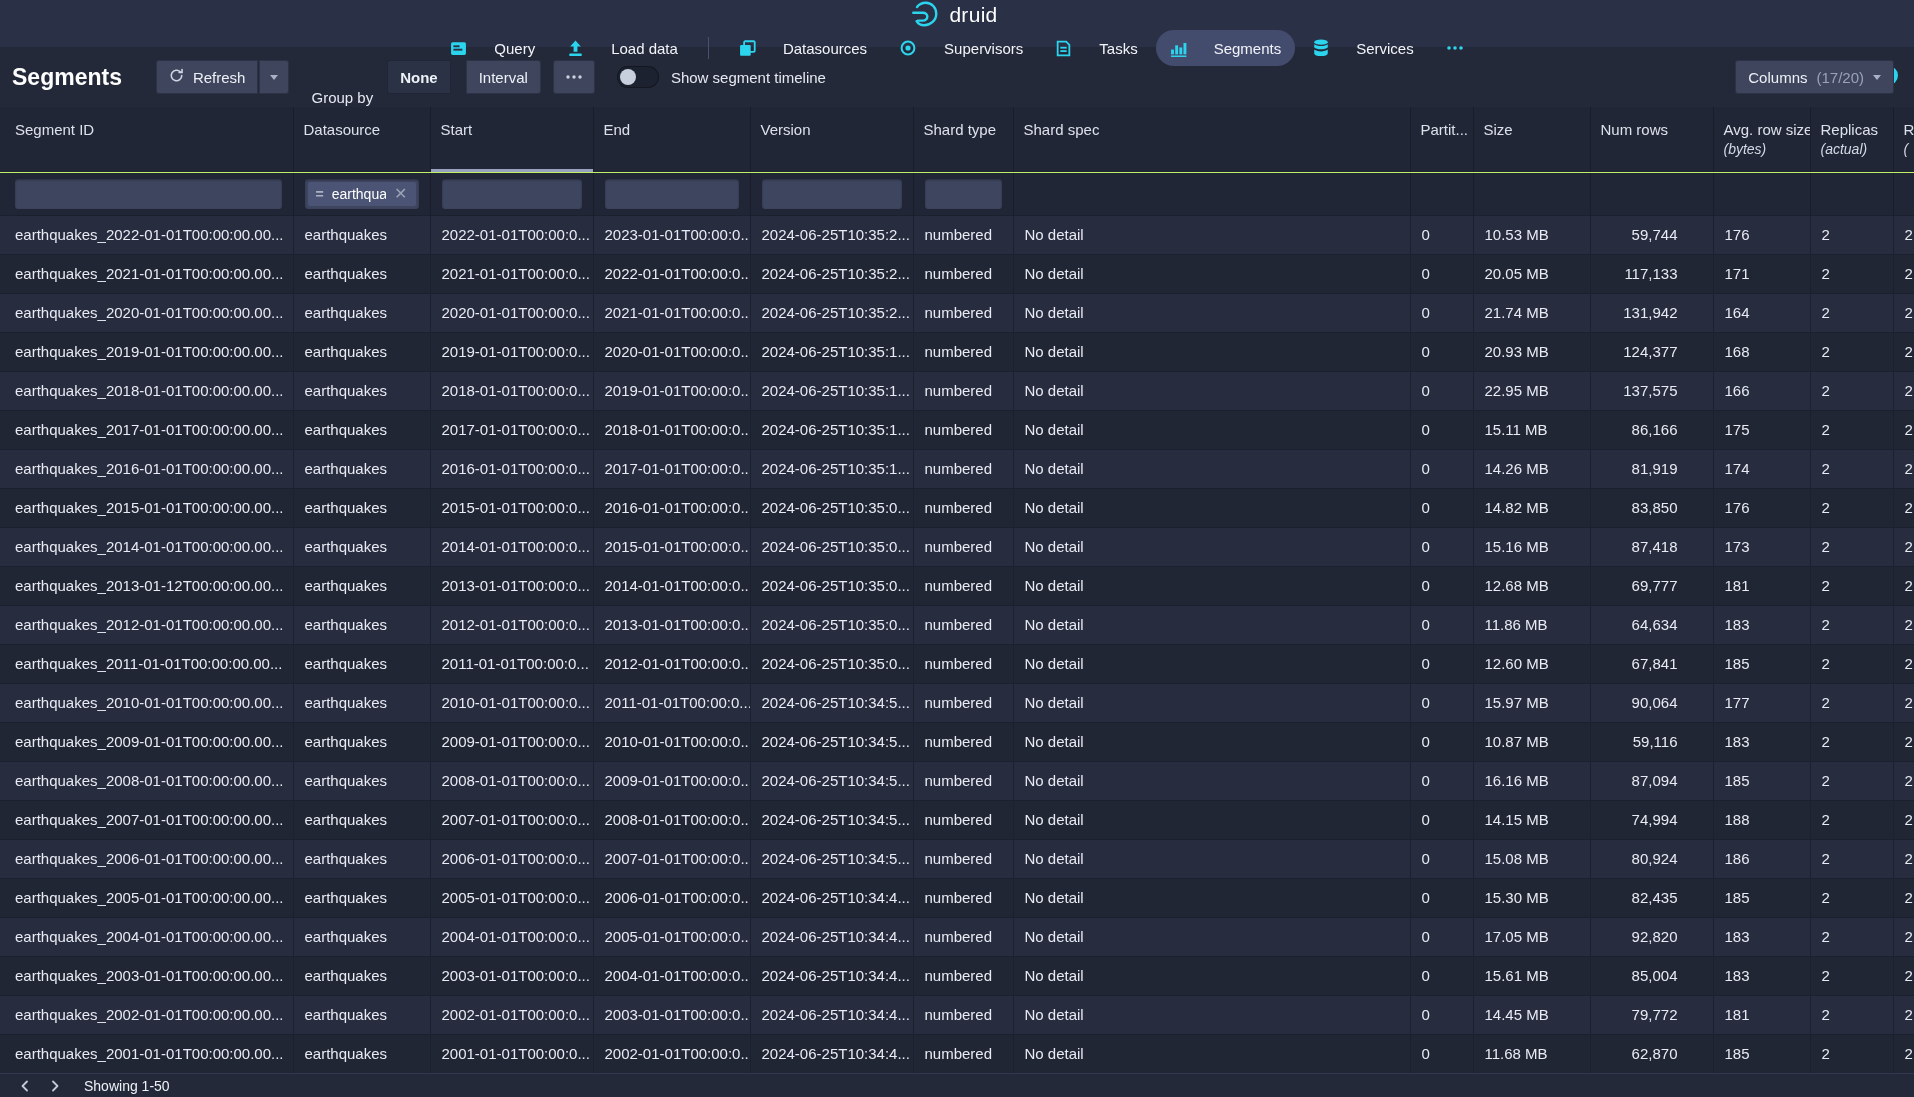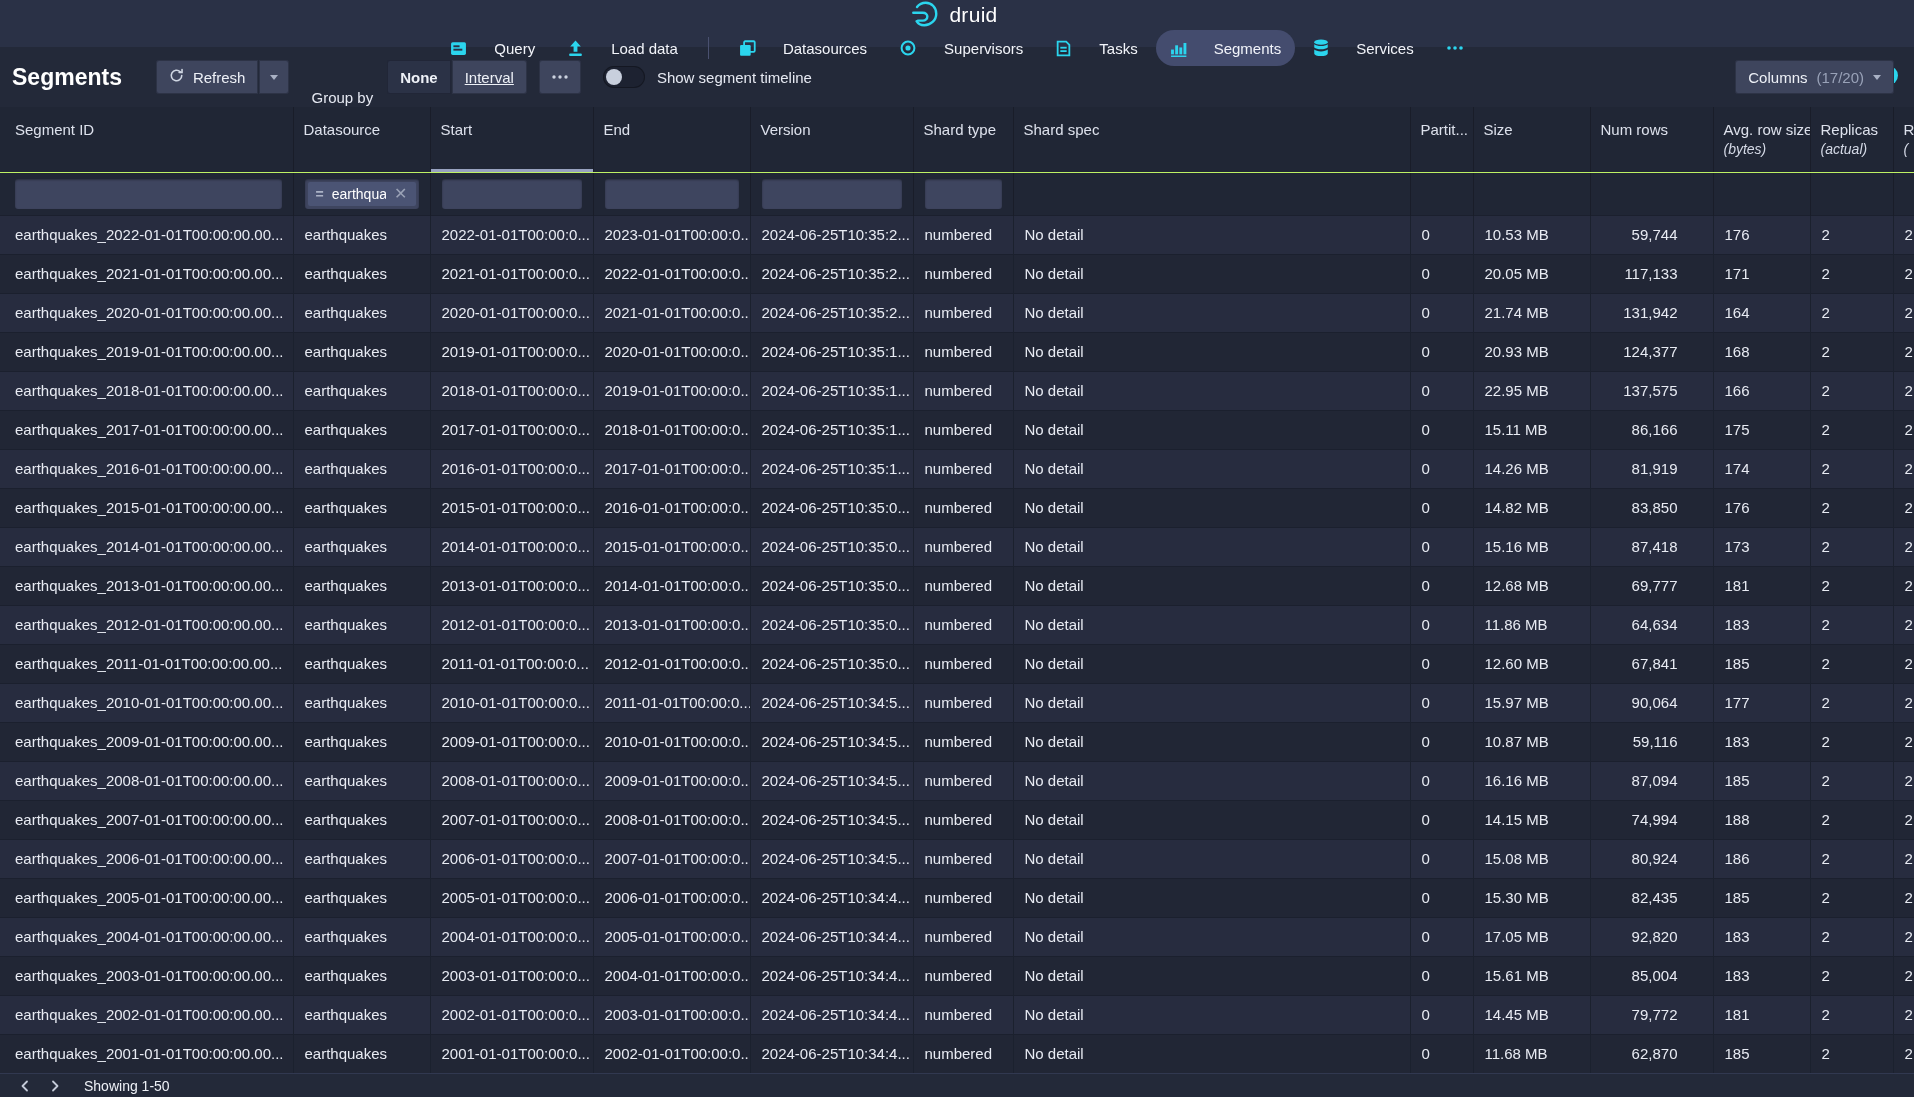--- a/index.html
+++ b/index.html
@@ -26,21 +26,21 @@
   h1.title { font-size:23px; font-weight:700; color:#fff; margin-right:22px; }
   .btn { background:#3e455d; border:none; color:#eef1f7; font-size:15px; height:34px;
     display:inline-flex; align-items:center; gap:9px; padding:0 13px; border-radius:3px;
     cursor:pointer; font-family:inherit; box-shadow:inset 0 0 0 1px rgba(14,18,28,.35); white-space:nowrap; }
   .btn.dark-active { background:#2b3246; }
   .split { display:flex; }
   .split .main { border-radius:3px 0 0 3px; }
   .split .caret-btn { border-radius:0 3px 3px 0; margin-left:1px; padding:0 11px; }
   .seg-group { display:flex; margin-left:2px; }
   .seg-group .btn:first-child { border-radius:3px 0 0 3px;font-weight:bold; }
-  .seg-group .btn:last-child { border-radius:0 3px 3px 0; margin-left:1px;text-decoration:underline; }
+  .seg-group .btn:last-child { border-radius:0 3px 3px 0; margin-left:15px; }
   .caret { width:0; height:0; border-left:4.5px solid transparent; border-right:4.5px solid transparent;
     border-top:5.5px solid #a9b1c4; }
   .groupby-label { font-size:15px; margin-left:10px;margin-top:40px; }
   .switch-track { width:42px; height:22px; border-radius:11px; background:#1d2231; position:relative;
     cursor:pointer; margin-left:10px; box-shadow:inset 0 0 0 1px rgba(0,0,0,.3); }
   .switch-knob { width:16px; height:16px; border-radius:50%; background:#c8cfdd; position:absolute; top:3px; left:3px; }
   .timeline-label { font-size:15px; }
   .columns-btn { margin-left:auto; margin-right:8px; }
   .cols-count { color:#99a2b8; }
 
@@ -448,21 +448,21 @@
           <td class="">numbered</td>
           <td class="">No detail</td>
           <td class="">0</td>
           <td class="">15.16 MB</td>
           <td class="right">87,418</td>
           <td class="">173</td>
           <td class="">2</td>
           <td class="">2</td>
         </tr>
         <tr class="even">
-          <td class="col-first">earthquakes_2013-01-01T00:00:00.00...</td>
+          <td class="col-first">earthquakes_2013-01-12T00:00:00.00...</td>
           <td class="">earthquakes</td>
           <td class="">2013-01-01T00:00:0...</td>
           <td class="">2014-01-01T00:00:0...</td>
           <td class="">2024-06-25T10:35:0...</td>
           <td class="">numbered</td>
           <td class="">No detail</td>
           <td class="">0</td>
           <td class="">12.68 MB</td>
           <td class="right">69,777</td>
           <td class="">181</td>

